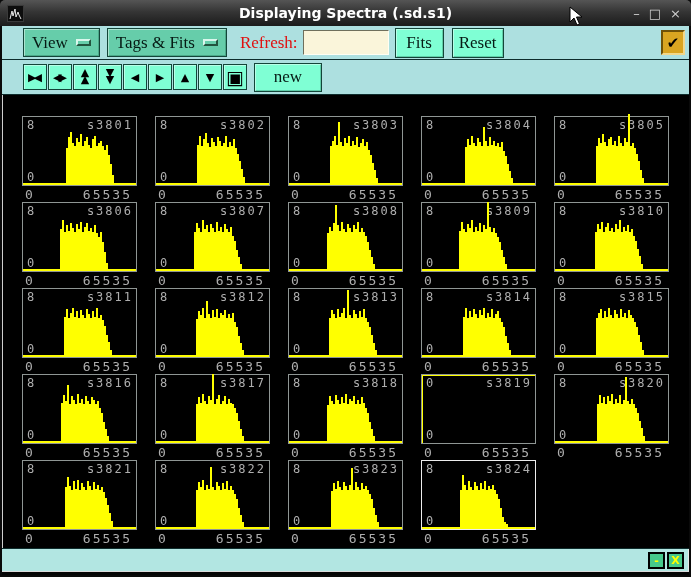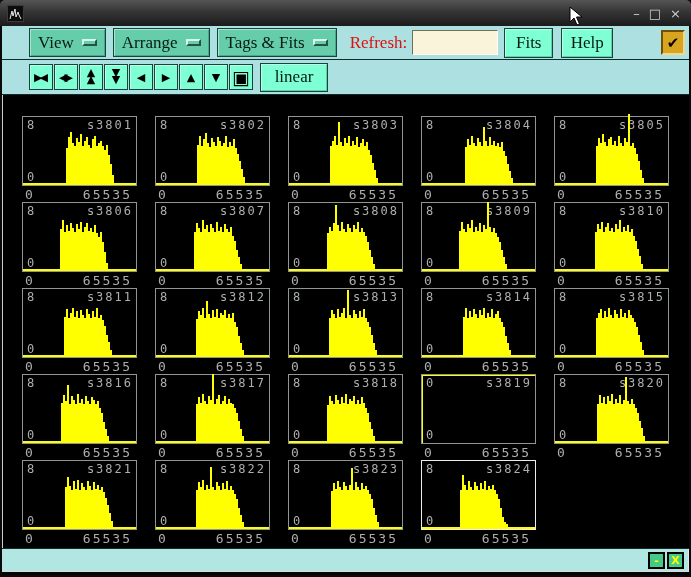--- a/index.html
+++ b/index.html
@@ -34,21 +34,21 @@
   .channel-input { width:86px; height:25px; background:#faf5da; border:1px solid #6f6f5c;
                    border-right-color:#fffef2; border-bottom-color:#fffef2; padding:0 4px;
                    font-family:"Liberation Serif", serif; font-size:15px; }
   .help-btn { width:49px; height:30px; margin-left:6px; }
   .clone-btn { width:52px; height:30px; margin-left:8px; }
   .check-btn { margin-left:auto; margin-right:4px; width:24px; height:25px; background:#d9a521;
                border:2px solid; border-color:#6e5108 #f2d88a #f2d88a #6e5108;
                color:#000; font-size:15px; display:flex; align-items:center; justify-content:center; }
   .reset-btn { width:56px; height:29px; }
   .refresh-btn { width:72px; height:29px; margin-left:8px; }
-  .navgroup { display:flex; gap:1px; margin-left:19px; }
+  .navgroup { display:flex; gap:1px; margin-left:13px; }
   .nav-btn { width:24px; height:26px; background:#7fffd4; border:1px solid #134539;
              box-shadow:inset 1px 1px 0 rgba(255,255,255,.45);
              color:#000; font-family:"DejaVu Sans", sans-serif; font-size:11px;
              display:flex; flex-direction:column; align-items:center; justify-content:center; line-height:1; }
   .nav-btn.tight { letter-spacing:-3px; text-indent:-3px; }
   .nav-btn.stack span { display:block; line-height:.62; }
   .nav-btn.big { font-size:19px; }
   .actions { display:flex; margin-left:7px; gap:5px; }
   .act-btn { height:29px; }
   
@@ -85,46 +85,43 @@
 <body>
 
 <div class="window">
 
   <div class="titlebar">
     <span class="app-icon">
       <svg width="13" height="13" viewBox="0 0 13 13">
           <polyline points="1,12 3,4 4,9 6,2 7,10 9,5 10,8 12,12" fill="none" stroke="#e8e8e8" stroke-width="1"></polyline>
         </svg>
     </span>
+    <span class="win-title">Displaying Spectra (.sd.s1)</span>
     <span class="win-controls">
       <button class="win-btn">–</button>
       <button class="win-btn">□</button>
       <button class="win-btn">×</button>
     </span>
   </div>
 
   <div class="row1">
     <div class="navgroup" style="gap:7px" id="menubar">
         <button class="tbtn menu-btn">
           <span>View</span>
-          <span class="opt-bar"></span>
-        </button>
-        <button class="tbtn menu-btn">
-          <span>Arrange</span>
           <span class="opt-bar"></span>
         </button>
         <button class="tbtn menu-btn">
           <span>Tags &amp; Fits</span>
           <span class="opt-bar"></span>
         </button>
       </div>
     <span class="channel-label">Refresh:</span>
     <input class="channel-input" value="" style="">
     <button class="tbtn aq help-btn">Fits</button>
-    <button class="tbtn aq clone-btn">Help</button>
+    <button class="tbtn aq clone-btn">Reset</button>
     <button class="check-btn">
       <span>✔</span>
     </button>
   </div>
 
   <div class="row2">
     <div class="navgroup" id="navbtns">
         <button class="nav-btn tight">▶◀</button>
         <button class="nav-btn tight">◀▶</button>
         <button class="nav-btn stack">
@@ -135,21 +132,21 @@
           <span>▼</span>
           <span>▼</span>
         </button>
         <button class="nav-btn">◀</button>
         <button class="nav-btn">▶</button>
         <button class="nav-btn">▲</button>
         <button class="nav-btn">▼</button>
         <button class="nav-btn big">▣</button>
       </div>
     <div class="actions" id="actbtns">
-        <button class="tbtn aq act-btn" style="width: 68px;">linear</button>
+        <button class="tbtn aq act-btn" style="width: 68px;">new</button>
       </div>
   </div>
 
   <div class="main">
     <div class="grid" id="grid">
   <div class="cell">
     <div class="box">
       <span class="ymax">8</span>
       <span class="sname">s3801</span>
       <span class="ymin">0</span>

